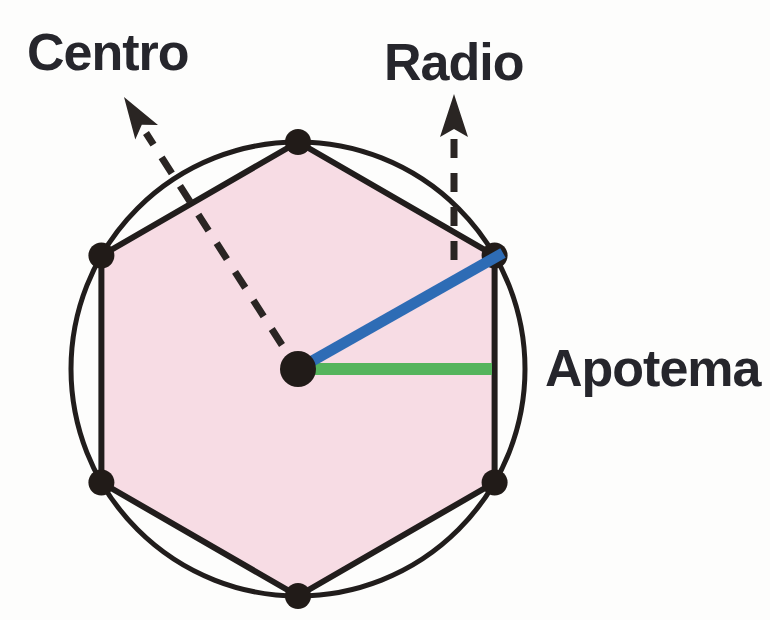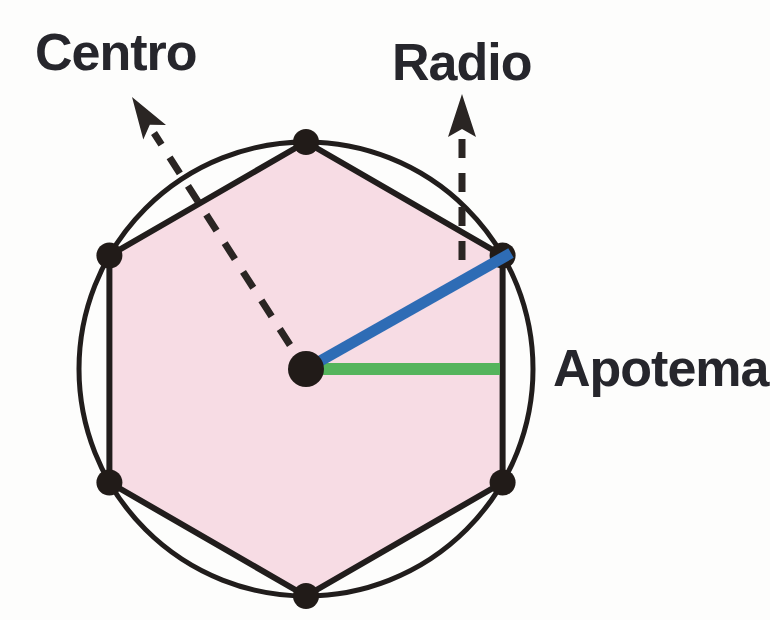--- a/index.html
+++ b/index.html
@@ -8,21 +8,20 @@
     width: 770px;
     height: 620px;
     background: #fdfdfc;
     overflow: hidden;
     font-family: "Liberation Sans", sans-serif;
   }
   .stage {
     position: relative;
     width: 648px;
     height: 620px;
-    padding-left: 8px;
   }
   svg { display: block; }
   .diagram-label {
     font-family: "Liberation Sans", sans-serif;
     font-weight: bold;
     font-size: 52px;
     letter-spacing: -1px;
   }
 </style>
 </head>

